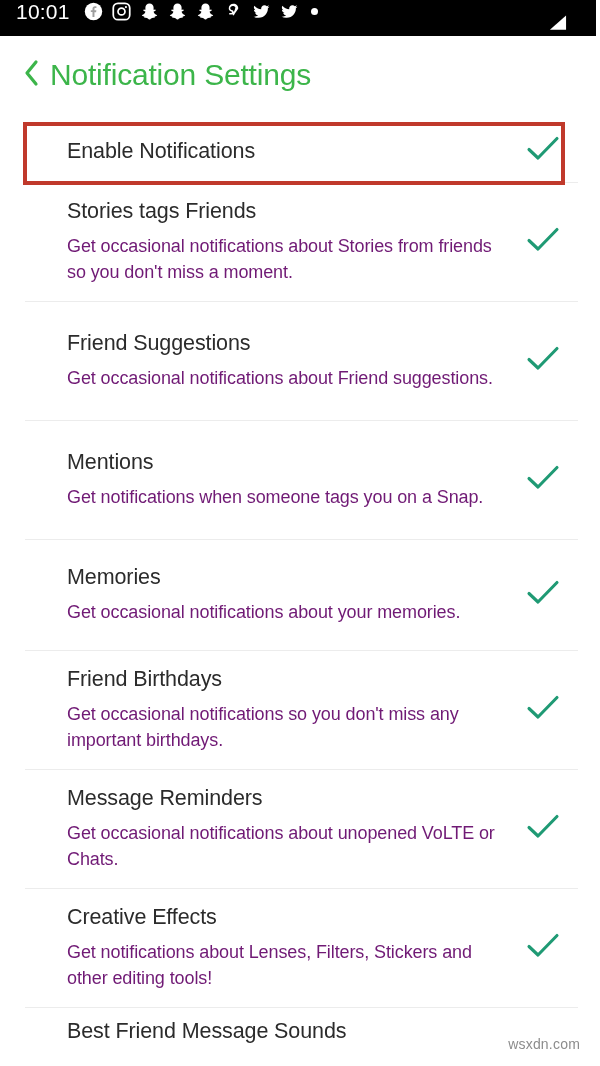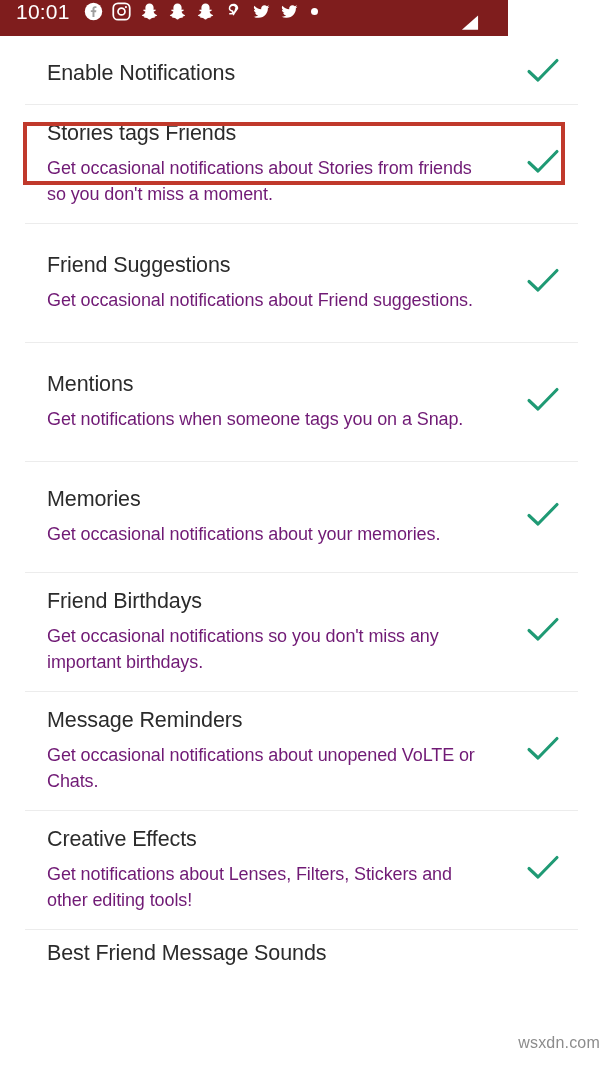--- a/index.html
+++ b/index.html
@@ -7,22 +7,22 @@
     width: 600px;
     height: 1066px;
     background: #ffffff;
     font-family: "Liberation Sans", sans-serif;
     overflow: hidden;
   }
 
   
   .statusbar {
     height: 36px;
-    width: 508px;
-    background: #7f1d1d;
+    width: 596px;
+    background: #000000;
     display: flex;
     align-items: center;
     padding: 0 14px 13px 16px;
     color: #ffffff;
   }
   .sb-clock {
     font-size: 21px;
     font-weight: 400;
     letter-spacing: 0.2px;
     color: #ffffff;
@@ -98,22 +98,23 @@
 
   
   .list {
     position: relative;
     width: 600px;
   }
   .row {
     position: relative;
     display: flex;
     align-items: center;
-    padding: 0 34px 0 47px;
+    padding: 0 34px 0 27px;
     background: #ffffff;
+    margin-left: 40px;
   }
   .row .texts { flex: 1; min-width: 0; }
   .row-title {
     font-size: 21.5px;
     color: #2b2b2b;
     font-weight: 400;
     letter-spacing: -0.1px;
     line-height: 1.25;
   }
   .row-desc {
@@ -152,23 +153,23 @@
     width: 542px;
     height: 63px;
     border: 4px solid #c0392b;
     pointer-events: none;
     z-index: 5;
   }
 
   
   .watermark {
     position: absolute;
-    right: 0;
+    right: 20px;
     bottom: 14px;
-    font-size: 16px;
+    font-size: 14px;
     color: #8c8c8c;
     letter-spacing: 0.2px;
     font-family: "Liberation Sans", sans-serif;
   }
   .page-wrap { position: relative; width: 600px; height: 1066px; overflow: hidden; }
 </style>
 </head>
 <body>
 
 <div class="page-wrap">
@@ -240,20 +241,30 @@
       </span>
       <span>
         <svg width="21" height="19" viewBox="0 0 22 20">
             <path d="M20 2.5v15H3z" fill="#fff"></path>
           </svg>
       </span>
       <div class="sb-batt">42%</div>
     </div>
   </div>
 
+  <div class="header">
+    <div class="back-chevron">
+      <span>
+        <svg width="18" height="28" viewBox="0 0 18 28">
+            <path d="M14 3 5 14l9 11" fill="none" stroke="#3cb54a" stroke-width="3.2" stroke-linecap="round" stroke-linejoin="round"></path>
+          </svg>
+      </span>
+    </div>
+    <div class="page-title">Notification Settings</div>
+  </div>
 
   <div class="list">
 
     <div class="row enable">
       <div class="texts">
         <div class="row-title">Enable Notifications</div>
       </div>
       <div class="check">
         <span>
           <svg width="34" height="28" viewBox="0 0 34 28">

